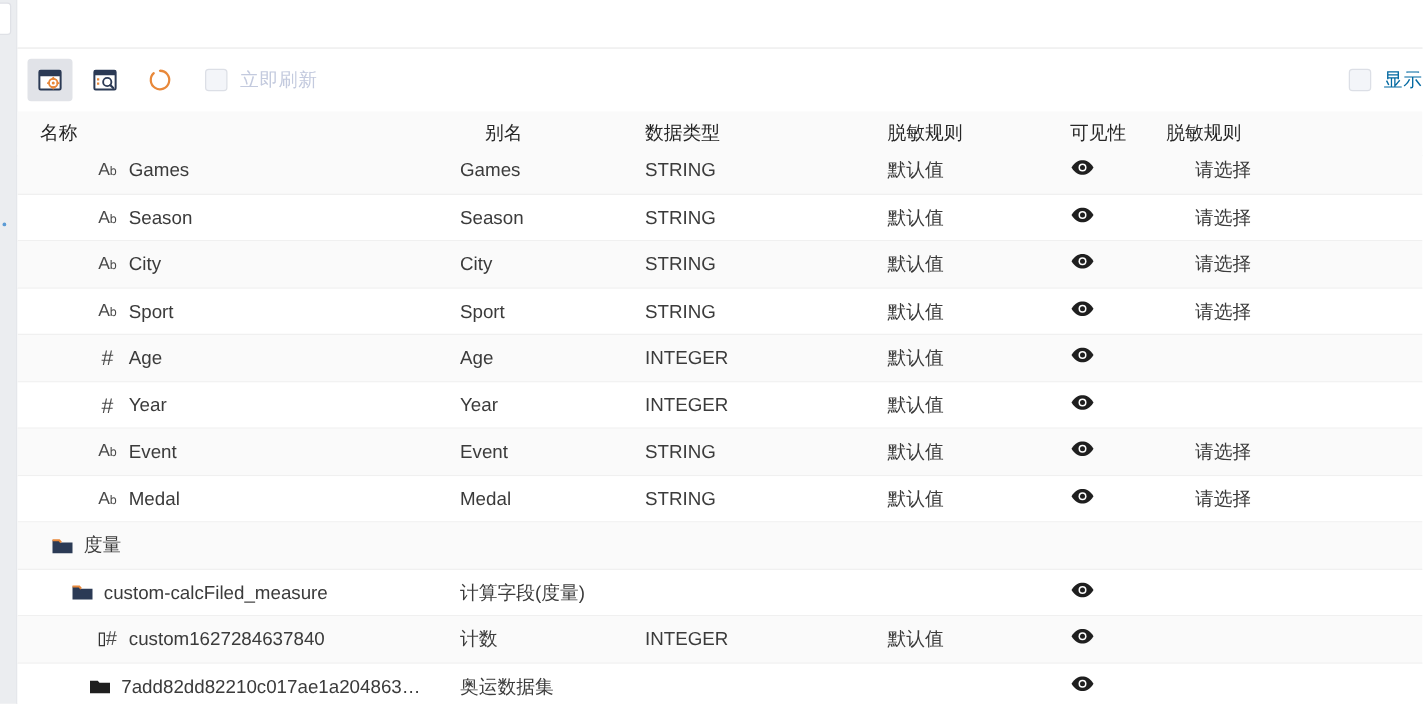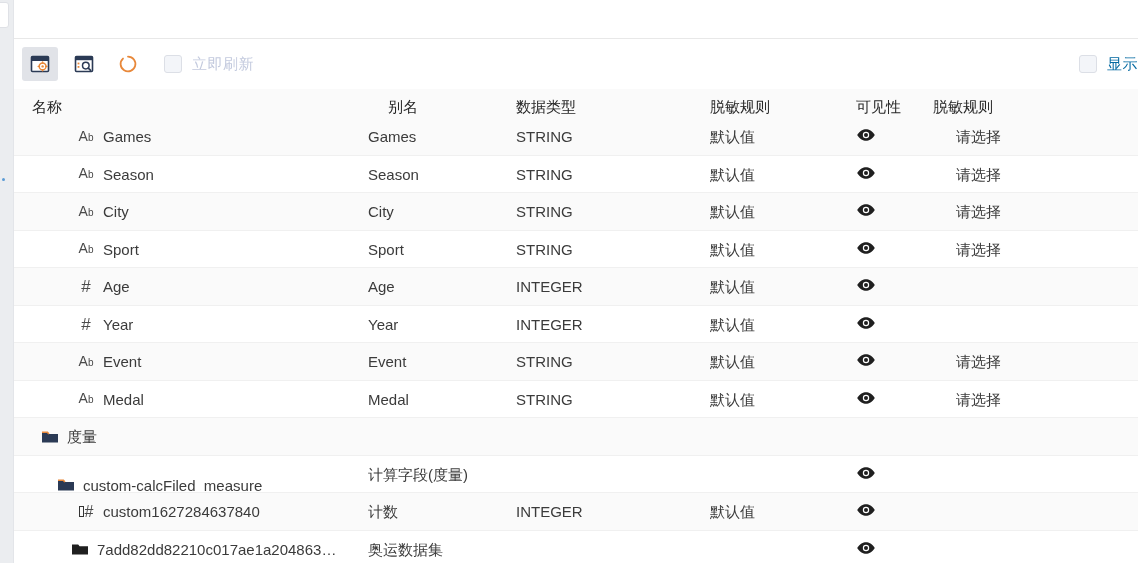--- a/index.html
+++ b/index.html
@@ -462,21 +462,21 @@
             <span class="tico">
               <svg width="18" height="16" viewBox="0 0 18 16">
                 <path d="M1 3.2 h5.4 l1.5 1.8 H17 v8.6 H1 Z" fill="#2b3a55"></path>
                 <path d="M1 3.2 h5.4 l1.5 1.8" fill="none" stroke="#e8883a" stroke-width="1.6"></path>
               </svg>
             </span>
             <span class="tlabel">度量</span>
           </div>
         </div>
         <div class="trow plain">
-          <div class="cell name" style="left: 42px; align-items: flex-end;">
+          <div class="cell name" style="left: 42px;">
             <span class="tico">
               <svg width="18" height="16" viewBox="0 0 18 16">
                 <path d="M1 3.2 h5.4 l1.5 1.8 H17 v8.6 H1 Z" fill="#2b3a55"></path>
                 <path d="M1 3.2 h5.4 l1.5 1.8" fill="none" stroke="#e8883a" stroke-width="1.6"></path>
               </svg>
             </span>
             <span class="tlabel">custom-calcFiled_measure</span>
           </div>
           <div class="cell" style="left: 354px;">计算字段(度量)</div>
           <div class="cell" style="left: 842px; display: flex; align-items: center;">

